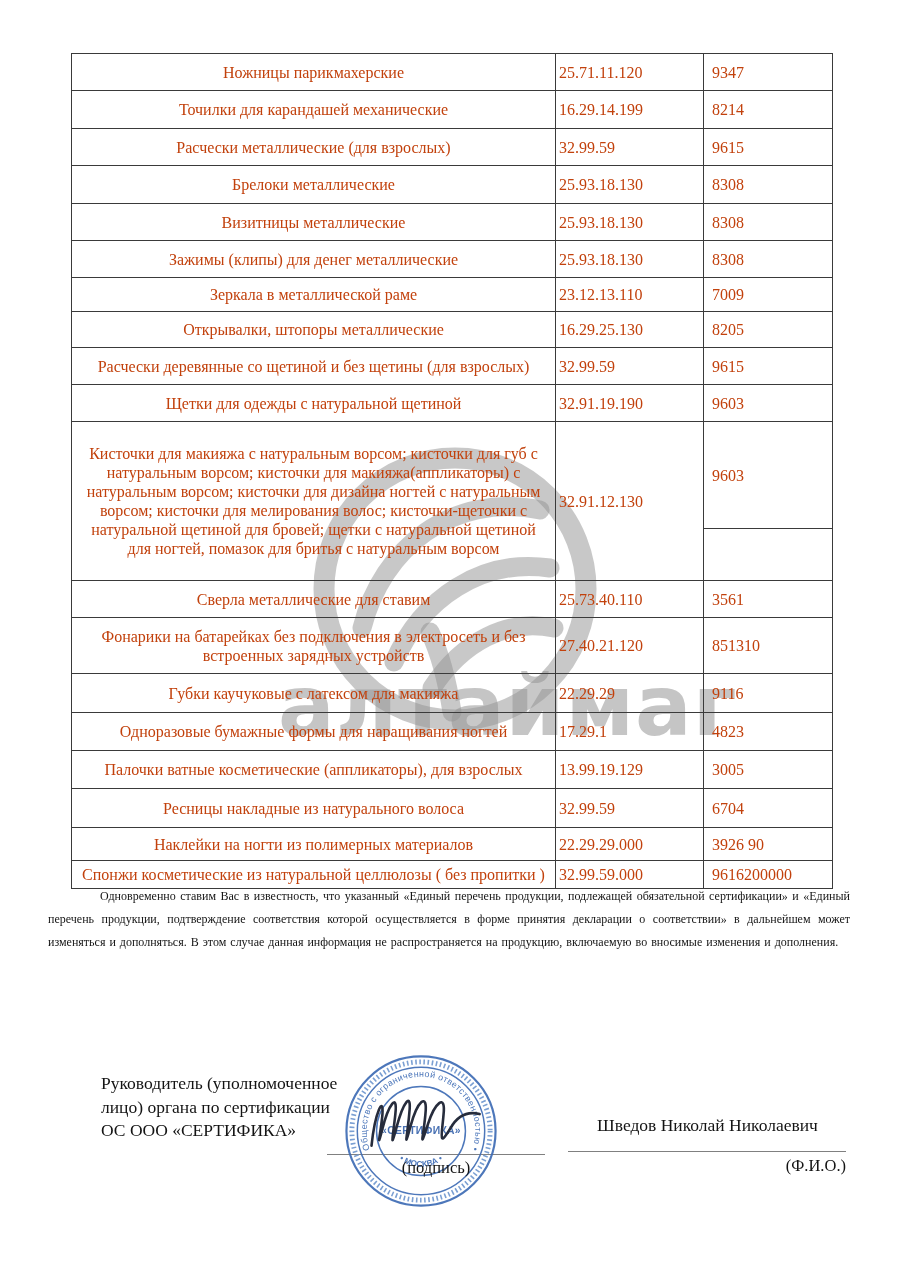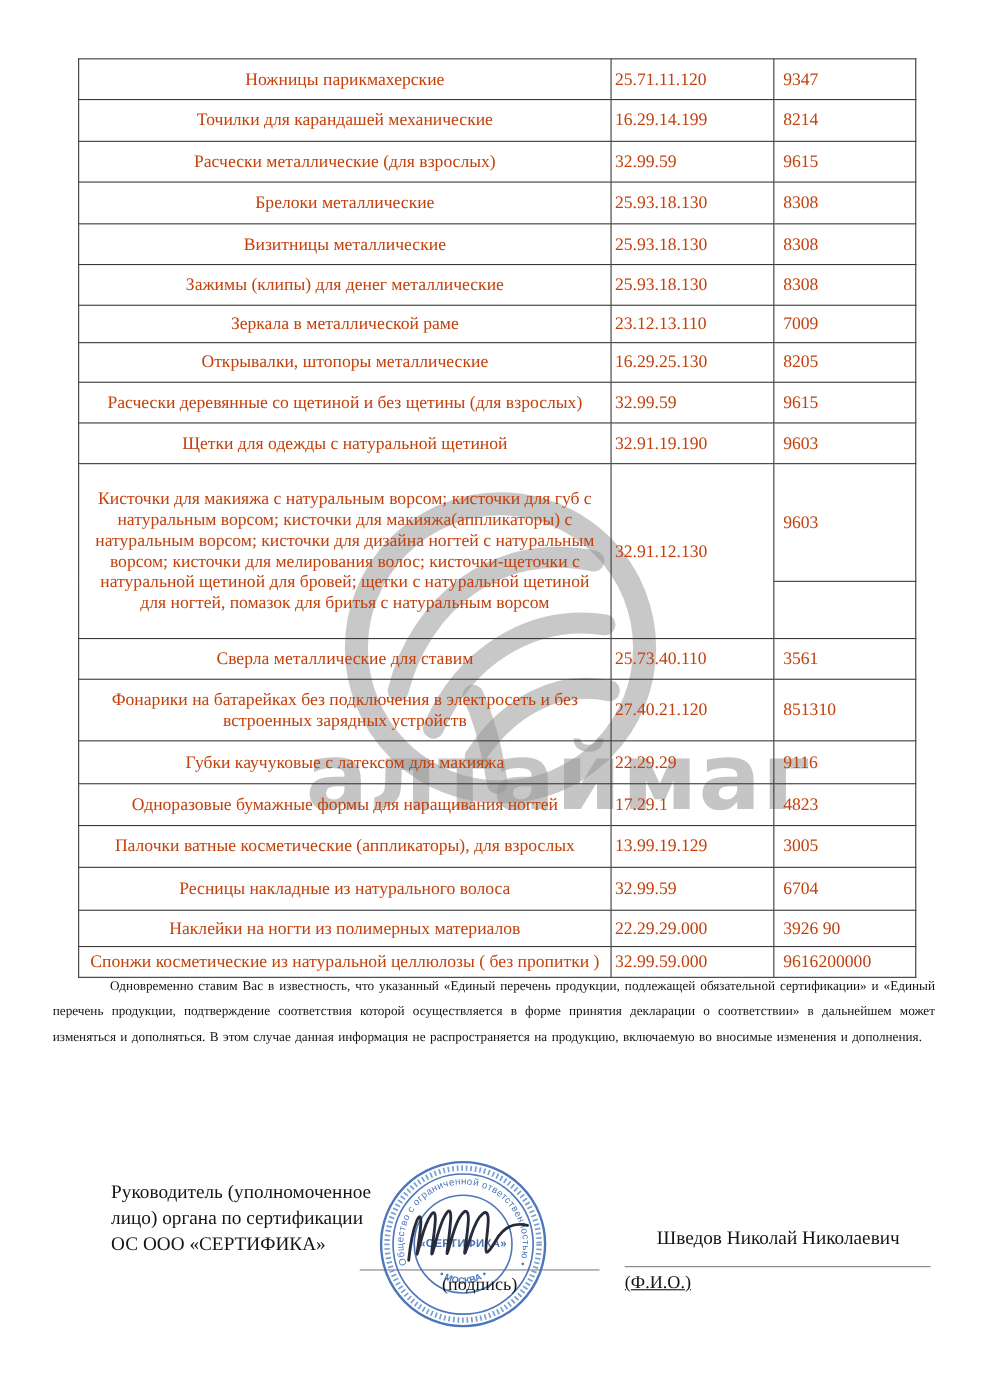--- a/index.html
+++ b/index.html
@@ -46,21 +46,21 @@
   }
   
   .signer-role{
     position:absolute;left:63px;top:1072px;width:270px;z-index:1;
     font-size:17.5px;line-height:23.5px;white-space:pre-line;margin-left:38px;
   }
   .sig-line-left{position:absolute;left:327px;top:1154px;width:218px;border-top:1.5px solid #808080;z-index:1;}
   .sig-caption-left{position:absolute;left:327px;top:1158px;width:218px;text-align:center;font-size:16.5px;z-index:3;}
   .signer-name{position:absolute;left:560px;top:1115px;width:295px;text-align:center;font-size:17.5px;z-index:1;}
   .sig-line-right{position:absolute;left:568px;top:1151px;width:278px;border-top:1.5px solid #808080;z-index:1;}
-  .sig-caption-right{position:absolute;left:568px;top:1156px;width:278px;text-align:left;font-size:16.5px;z-index:1;text-decoration:underline;}
+  .sig-caption-right{position:absolute;left:568px;top:1156px;width:278px;text-align:right;font-size:16.5px;z-index:1;}
   .stamp{position:absolute;left:342px;top:1052px;z-index:2;opacity:0.92;}
   .stamp text{font-family:"Liberation Sans","DejaVu Sans",sans-serif;}
   .autograph{position:absolute;left:352px;top:1076px;z-index:3;transform:rotate(-4deg);}
 </style>
 </head>
 <body>
 
 <div class="page">
 
   <div class="wm-layer">

